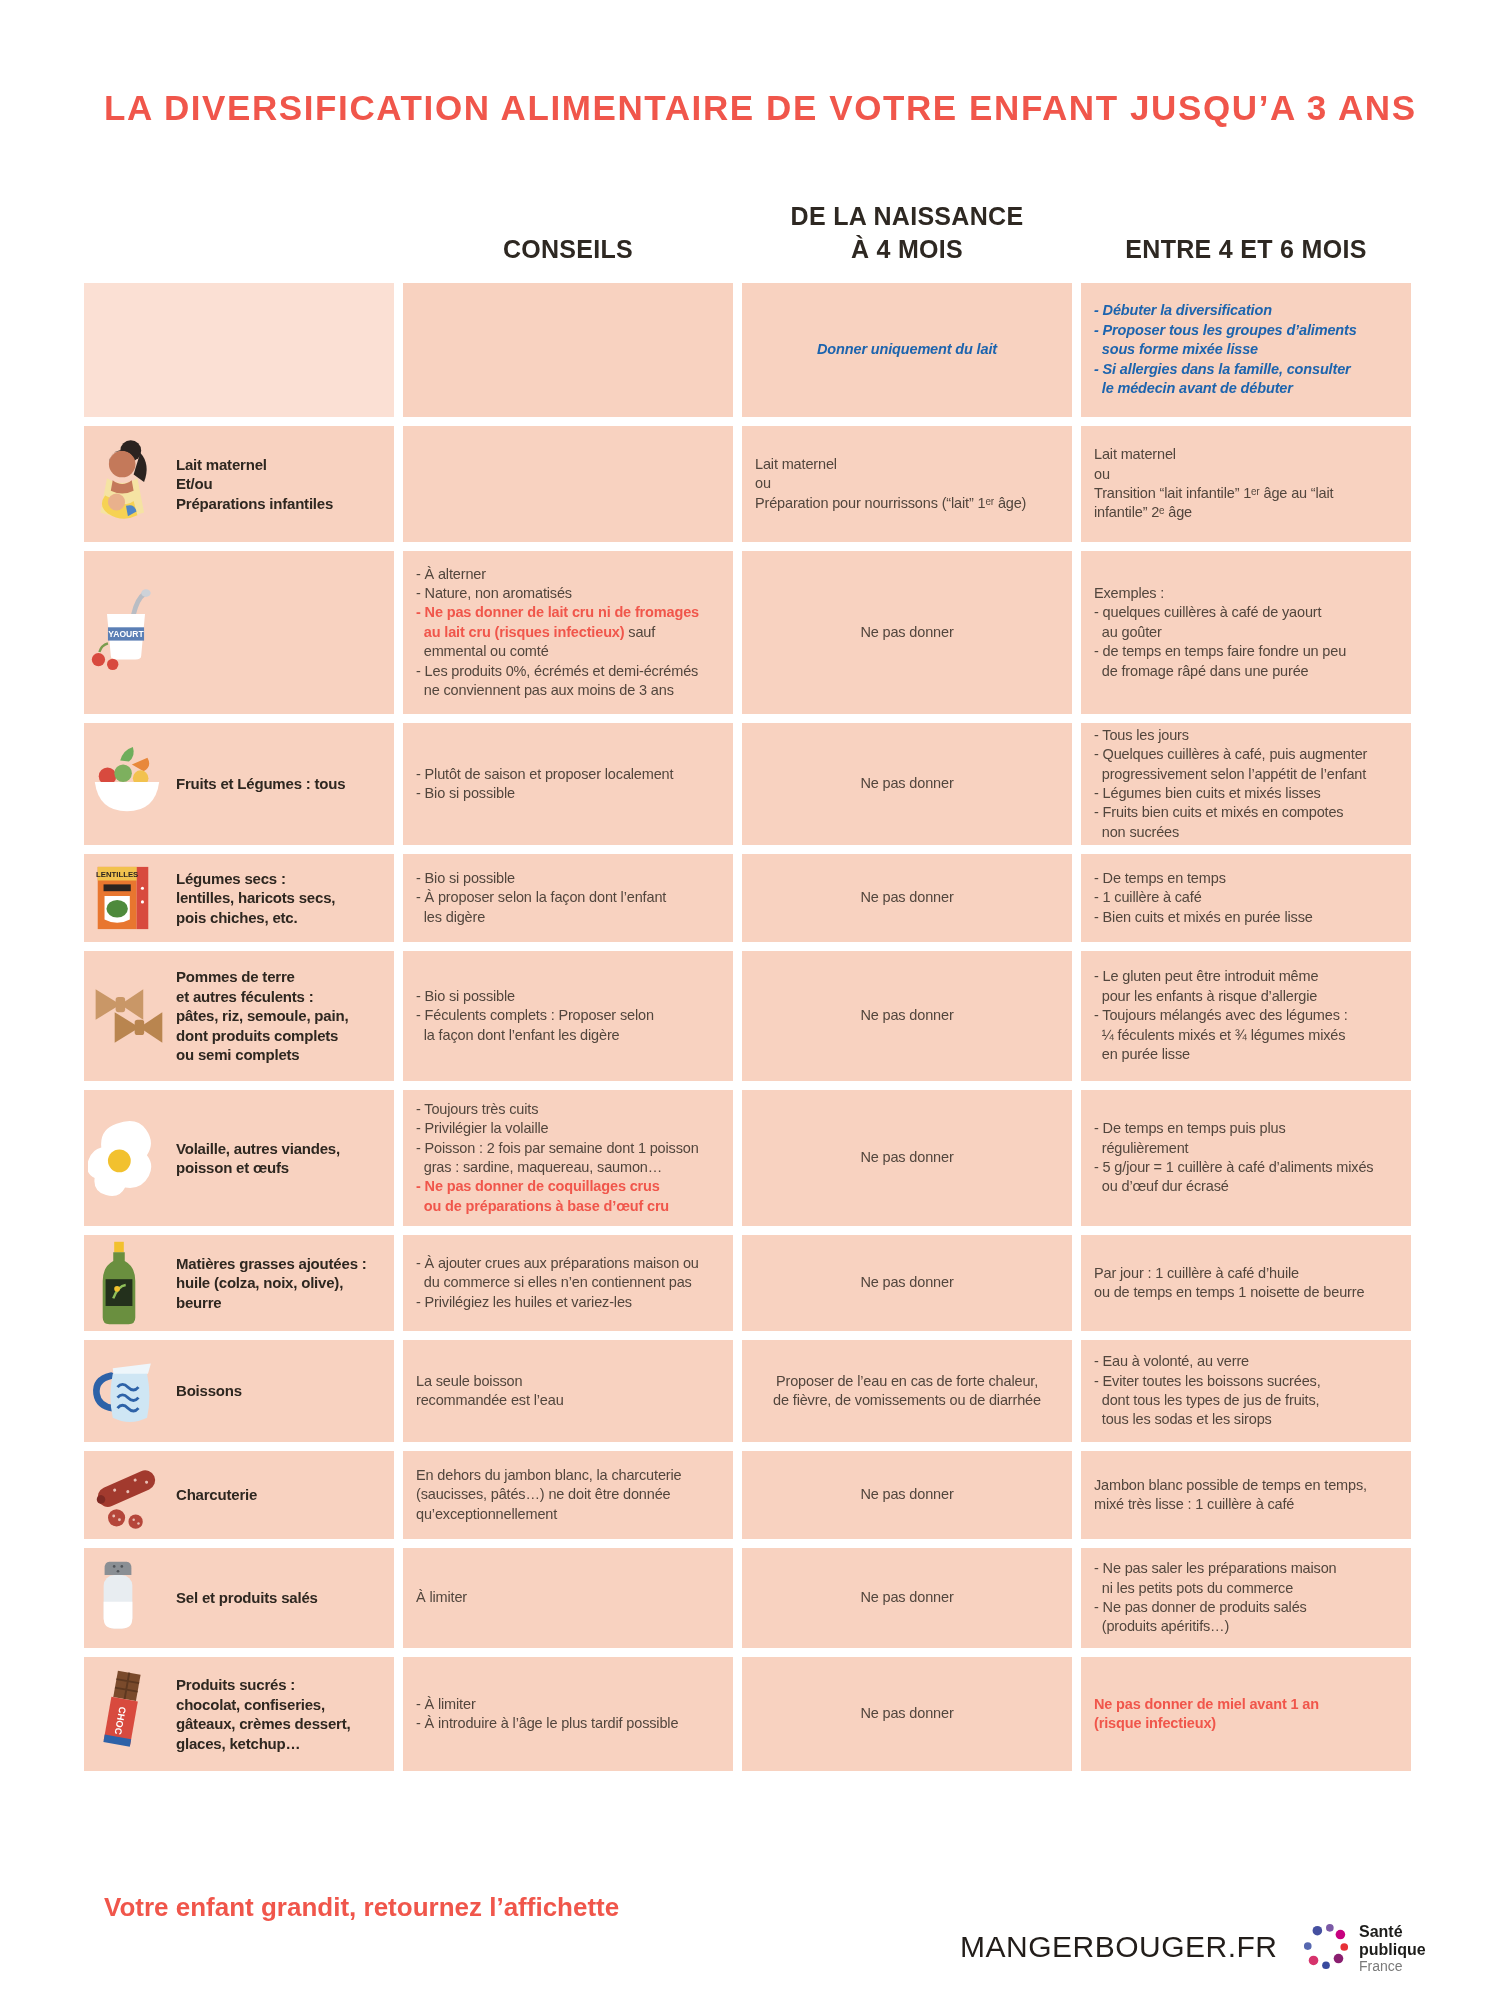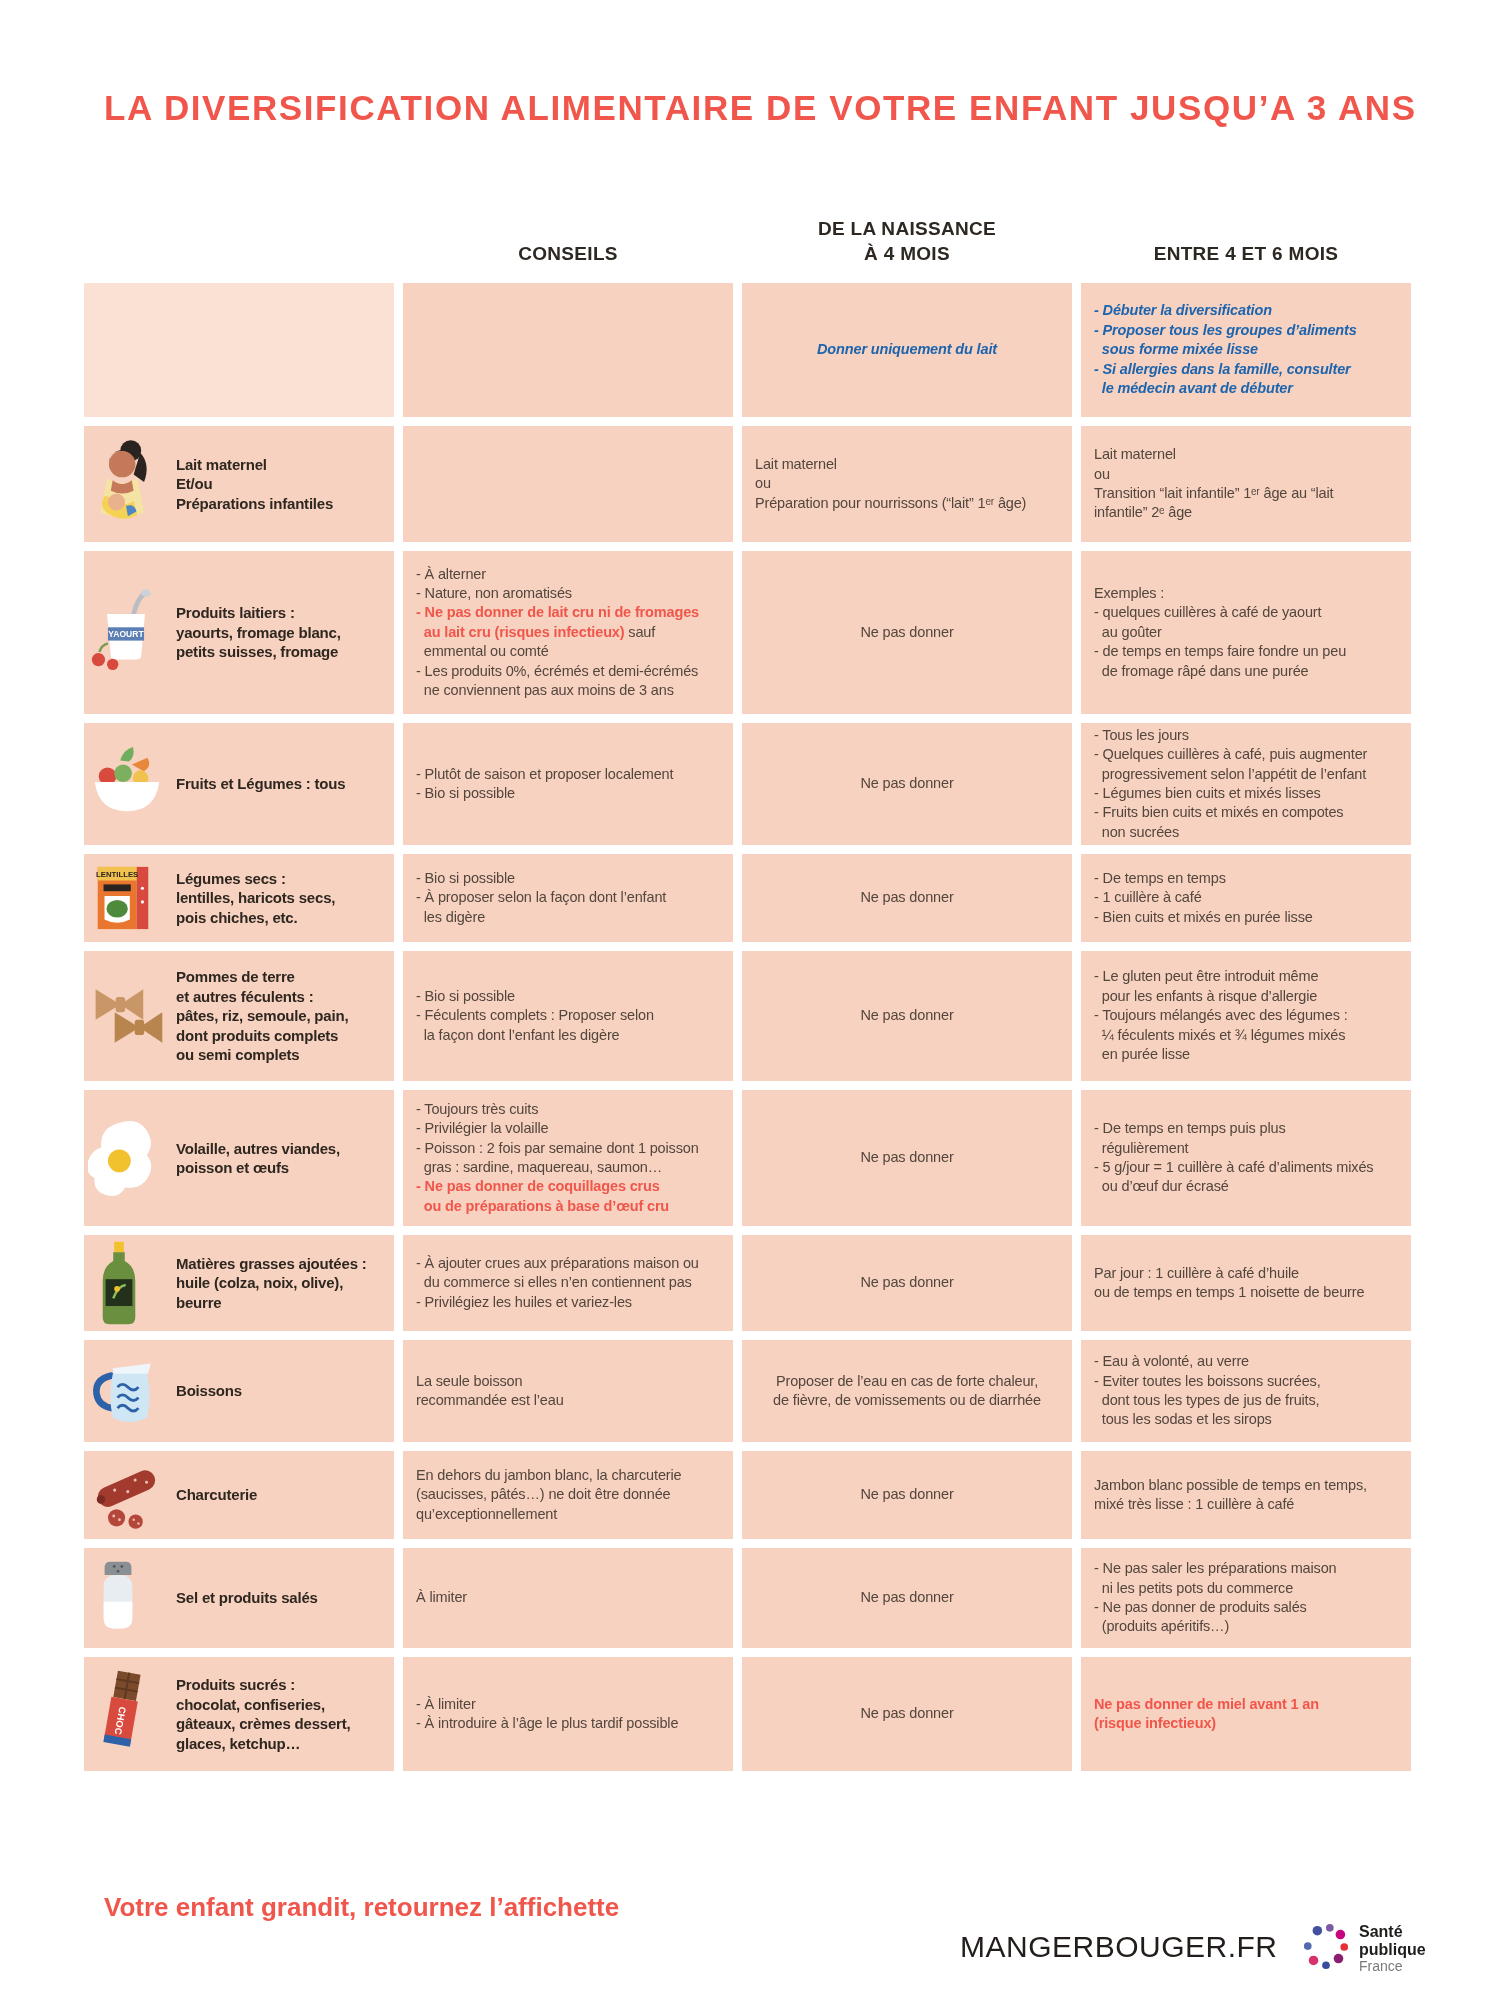--- a/index.html
+++ b/index.html
@@ -5,21 +5,21 @@
   html,body{margin:0;padding:0;}
   body{width:1500px;height:2000px;background:#fbe0d4;font-family:"Liberation Sans","DejaVu Sans",sans-serif;}
   .page{position:relative;width:1500px;height:2000px;background:#ffffff;overflow:hidden;}
 
   .title{position:absolute;left:104px;top:88px;width:1320px;margin:0;
          font-size:35px;font-weight:700;letter-spacing:1.6px;color:#f0564b;}
 
   .col-headers{position:absolute;left:84px;top:180px;width:1327px;height:103px;
                display:grid;grid-template-columns:310px 330px 330px 330px;gap:9px;
                align-items:end;}
-  .col-h{white-space:pre-line;text-align:center;font-weight:700;font-size:19px;
+  .col-h{white-space:pre-line;text-align:center;font-weight:700;font-size:25px;
          color:#2e2822;line-height:1.35;padding-bottom:16px;letter-spacing:.3px;}
 
   .table{position:absolute;left:84px;top:283px;width:1327px;background:#ffffff;
          display:grid;grid-template-columns:310px 330px 330px 330px;
          grid-template-rows:134px 116px 163px 122px 88px 130px 136px 96px 102px 88px 100px 114px;
          gap:9px;}
   .cell{background:#f8d2c0;display:flex;align-items:center;overflow:hidden;}
   .cell.ghost{background:#fbe0d4;}
   .cell-in{padding:8px 8px 8px 13px;width:100%;}
   .line{font-size:14.5px;line-height:1.34;color:#52463d;letter-spacing:-.15px;
@@ -117,25 +117,20 @@
             <path d="M48 28 q4 -16 11 -21" stroke="#b9bdc4" stroke-width="5" fill="none" stroke-linecap="round"></path>
             <ellipse cx="61" cy="6" rx="5" ry="4" fill="#cdd2d8"></ellipse>
             <path d="M20 28 h40 l-4 44 q0 4 -6 4 h-20 q-6 0 -6 -4 z" fill="#ffffff"></path>
             <rect x="21" y="42" width="38" height="14" fill="#5b7fb5"></rect>
             <text x="40" y="52.5" font-size="9" fill="#ffffff" text-anchor="middle" font-family="Liberation Sans,sans-serif" font-weight="bold">YAOURT</text>
             <path d="M12 68 q2 -7 9 -9" stroke="#7a9c4e" stroke-width="2.5" fill="none"></path>
             <circle cx="11" cy="76" r="7" fill="#d84a3e"></circle>
             <circle cx="26" cy="81" r="6" fill="#d84a3e"></circle>
           </svg>
         </span>
-        <div class="label-text">
-          <div class="lline">Produits laitiers :</div>
-          <div class="lline">yaourts, fromage blanc,</div>
-          <div class="lline">petits suisses, fromage</div>
-        </div>
       </div>
       <div class="cell">
         <div class="cell-in">
           <div class="line"><span>- À alterner</span></div>
           <div class="line"><span>- Nature, non aromatisés</span></div>
           <div class="line"><span class="seg-red">- Ne pas donner de lait cru ni de fromages</span></div>
           <div class="line"><span class="seg-red">&nbsp;&nbsp;au lait cru (risques infectieux)</span><span> sauf</span></div>
           <div class="line"><span>&nbsp;&nbsp;emmental ou comté</span></div>
           <div class="line"><span>- Les produits 0%, écrémés et demi-écrémés</span></div>
           <div class="line"><span>&nbsp;&nbsp;ne conviennent pas aux moins de 3 ans</span></div>

